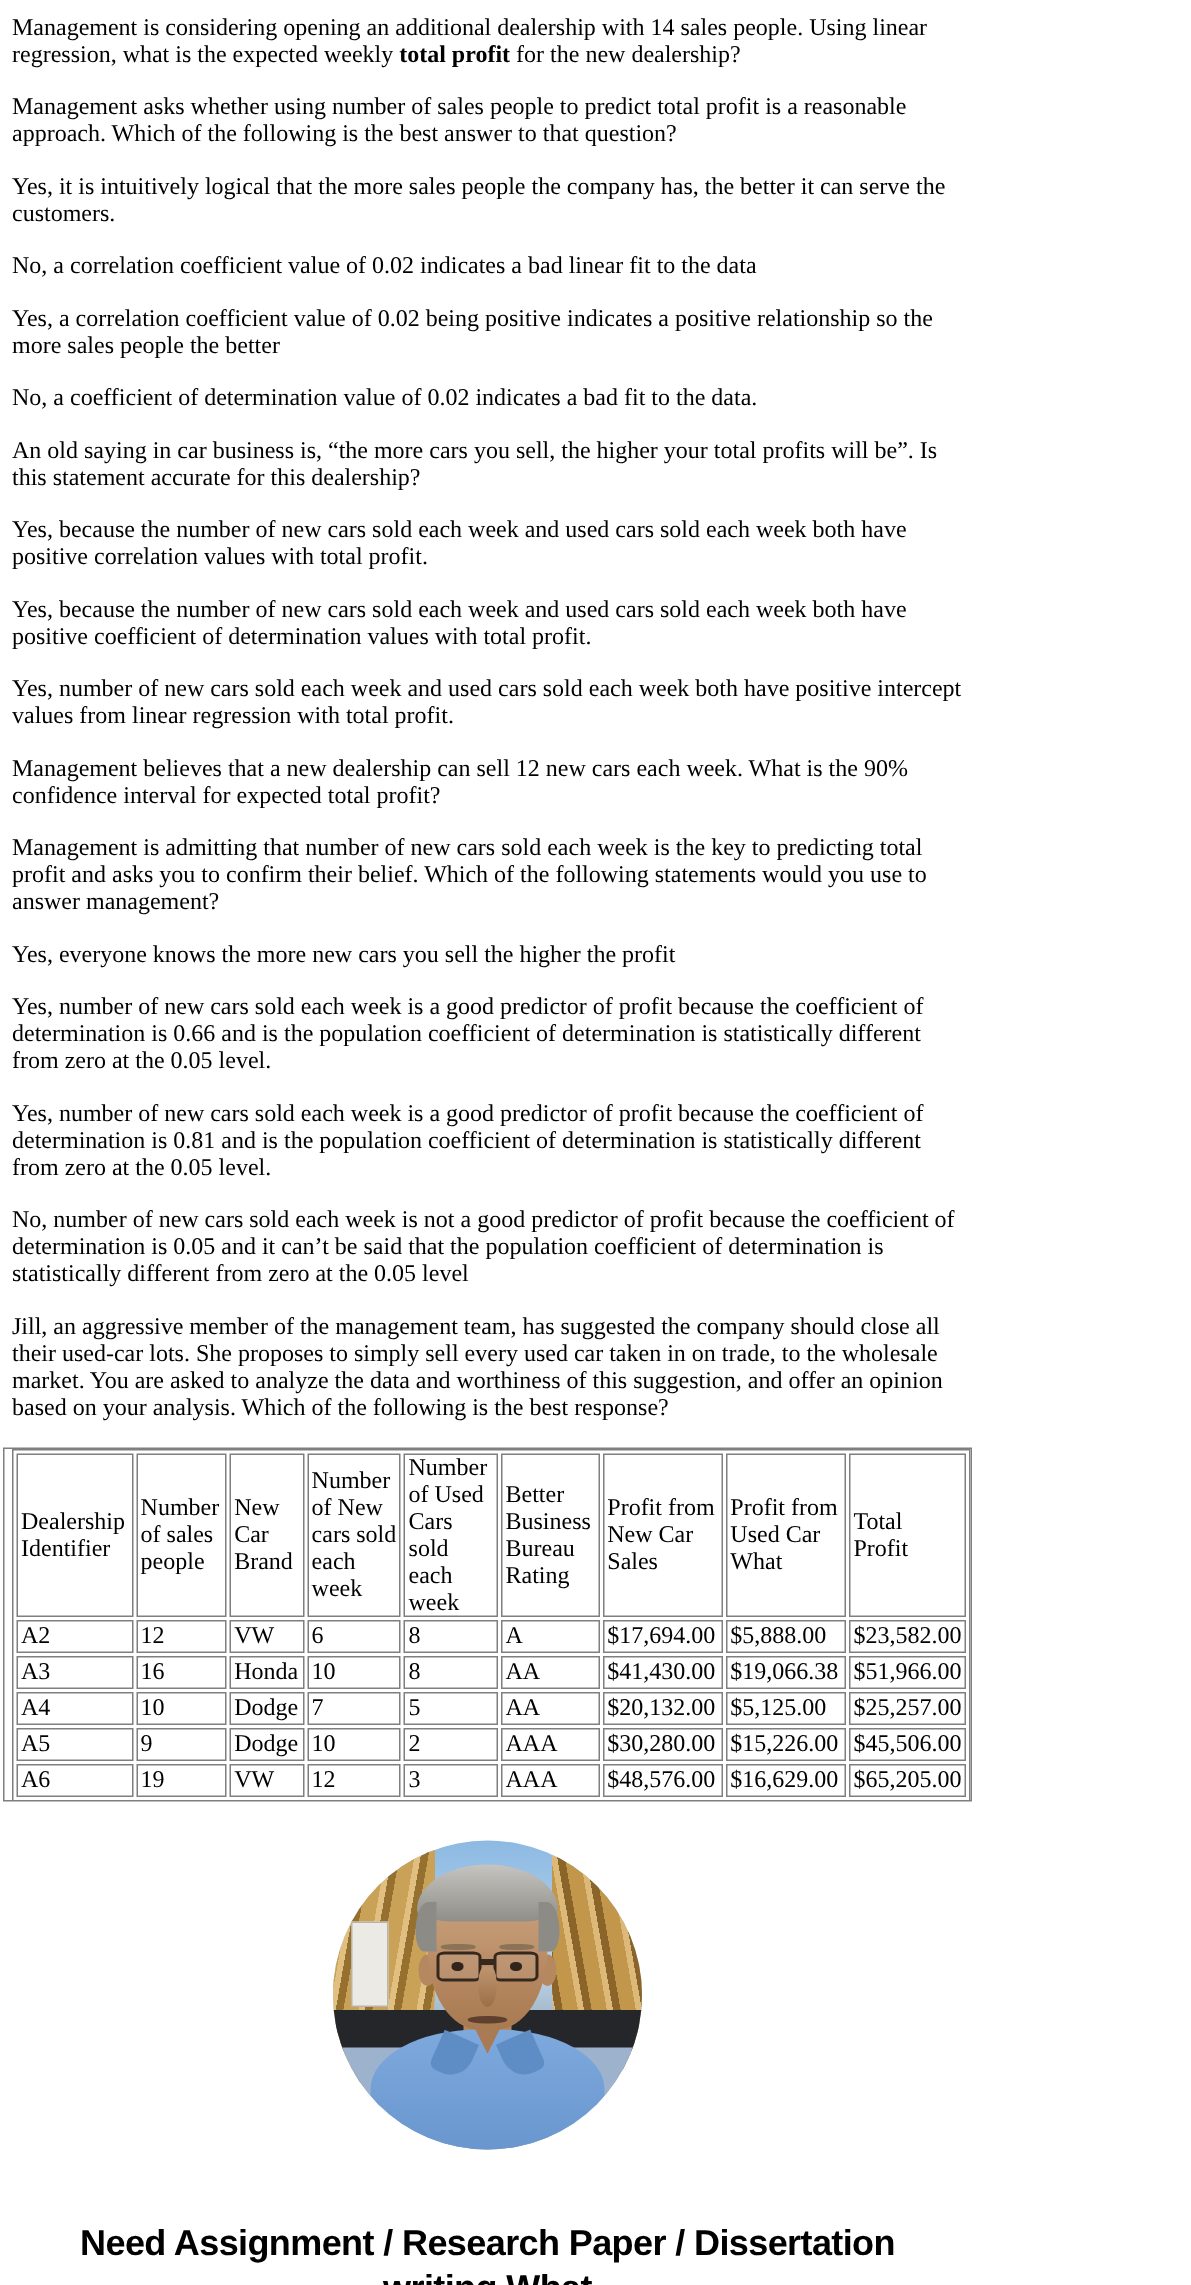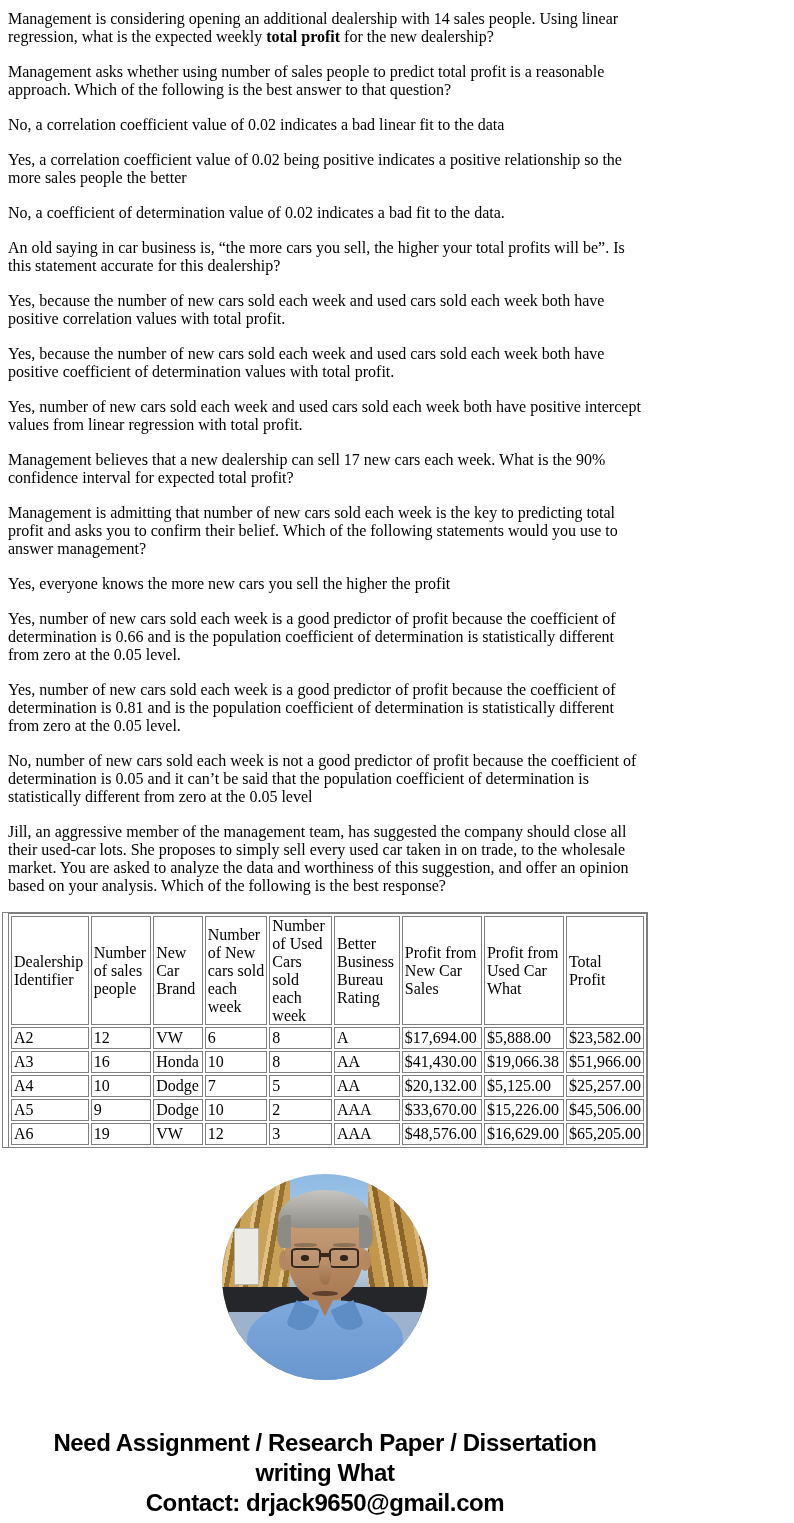--- a/index.html
+++ b/index.html
@@ -119,28 +119,29 @@
   }
 </style>
 </head>
 <body>
 
 <div class="page">
 
   <div class="quiz">
     <p class="first"><span>Management is considering opening an additional dealership with 14 sales people. Using linear regression, what is the expected weekly </span><span class="b">total profit</span><span> for the new dealership?</span></p>
     <p>Management asks whether using number of sales people to predict total profit is a reasonable approach. Which of the following is the best answer to that question?</p>
+    <p>Yes, it is intuitively logical that the more sales people the company has, the better it can serve the customers.</p>
     <p>No, a correlation coefficient value of 0.02 indicates a bad linear fit to the data</p>
     <p>Yes, a correlation coefficient value of 0.02 being positive indicates a positive relationship so the more sales people the better</p>
     <p>No, a coefficient of determination value of 0.02 indicates a bad fit to the data.</p>
     <p>An old saying in car business is, “the more cars you sell, the higher your total profits will be”. Is this statement accurate for this dealership?</p>
     <p>Yes, because the number of new cars sold each week and used cars sold each week both have positive correlation values with total profit.</p>
     <p>Yes, because the number of new cars sold each week and used cars sold each week both have positive coefficient of determination values with total profit.</p>
     <p>Yes, number of new cars sold each week and used cars sold each week both have positive intercept values from linear regression with total profit.</p>
-    <p>Management believes that a new dealership can sell 17 new cars each week. What is the 90% confidence interval for expected total profit?</p>
+    <p>Management believes that a new dealership can sell 12 new cars each week. What is the 90% confidence interval for expected total profit?</p>
     <p>Management is admitting that number of new cars sold each week is the key to predicting total profit and asks you to confirm their belief. Which of the following statements would you use to answer management?</p>
     <p>Yes, everyone knows the more new cars you sell the higher the profit</p>
     <p>Yes, number of new cars sold each week is a good predictor of profit because the coefficient of determination is 0.66 and is the population coefficient of determination is statistically different from zero at the 0.05 level.</p>
     <p>Yes, number of new cars sold each week is a good predictor of profit because the coefficient of determination is 0.81 and is the population coefficient of determination is statistically different from zero at the 0.05 level.</p>
     <p>No, number of new cars sold each week is not a good predictor of profit because the coefficient of determination is 0.05 and it can’t be said that the population coefficient of determination is statistically different from zero at the 0.05 level</p>
     <p>Jill, an aggressive member of the management team, has suggested the company should close all their used-car lots. She proposes to simply sell every used car taken in on trade, to the wholesale market. You are asked to analyze the data and worthiness of this suggestion, and offer an opinion based on your analysis. Which of the following is the best response?</p>
   </div>
 
   <div class="table-scroll">
     <table class="dealers">
@@ -202,21 +203,21 @@
           <td>$5,125.00</td>
           <td>$25,257.00</td>
         </tr>
         <tr>
           <td>A5</td>
           <td>9</td>
           <td>Dodge</td>
           <td>10</td>
           <td>2</td>
           <td>AAA</td>
-          <td>$33,670.00</td>
+          <td>$30,280.00</td>
           <td>$15,226.00</td>
           <td>$45,506.00</td>
         </tr>
         <tr>
           <td>A6</td>
           <td>19</td>
           <td>VW</td>
           <td>12</td>
           <td>3</td>
           <td>AAA</td>

